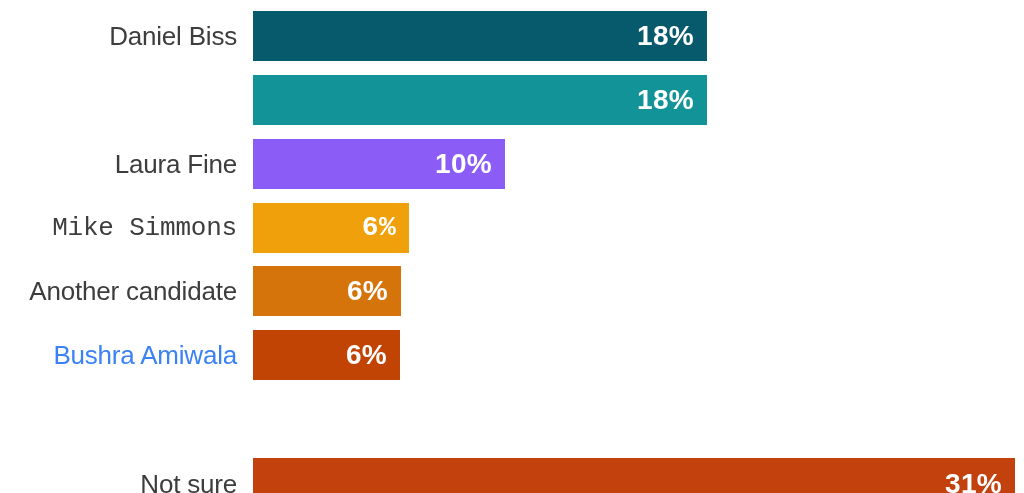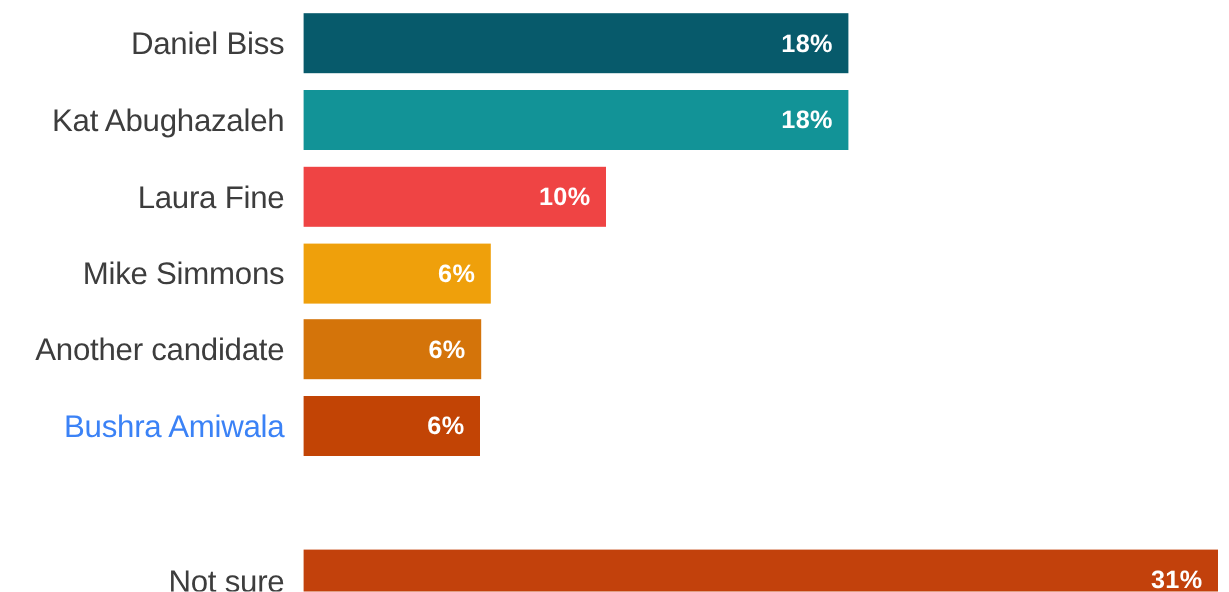--- a/index.html
+++ b/index.html
@@ -41,51 +41,50 @@
   .bar {
     position: absolute;
     left: 253px;
     display: flex;
     align-items: center;
     justify-content: flex-end;
     box-sizing: border-box;
     padding-right: 13px;
   }
   .bar-value {
-    font-size: 21px;
+    font-size: 28px;
     font-weight: bold;
     color: #ffffff;
     letter-spacing: 0.3px;
     line-height: 1;
     white-space: nowrap;
   }
 </style>
 </head>
 <body>
 
 <div id="chart-root" style="background: rgb(255, 255, 255); margin-top: 24px;">
     <div class="bar-row" style="top: -13px; height: 50px;">
       <div class="cat-label" style="width: 237px; top: 0px; height: 50px; display: flex; align-items: center; justify-content: flex-end; color: rgb(61, 61, 61);">Daniel Biss</div>
       <div class="bar" style="left: 253px; top: 0px; width: 454px; height: 50px; background: rgb(7, 90, 107);">
         <span class="bar-value" style="color: rgb(255, 255, 255);">18%</span>
       </div>
     </div>
     <div class="bar-row" style="top: 51px; height: 50px;">
-      <div class="cat-label" style="width: 237px; top: 0px; height: 50px; display: flex; align-items: center; justify-content: flex-end; color: rgb(61, 61, 61);">Kat Abughazaleh</div>
       <div class="bar" style="left: 253px; top: 0px; width: 454px; height: 50px; background: rgb(18, 147, 151);">
         <span class="bar-value" style="color: rgb(255, 255, 255);">18%</span>
       </div>
     </div>
     <div class="bar-row" style="top: 115px; height: 50px;">
       <div class="cat-label" style="width: 237px; top: 0px; height: 50px; display: flex; align-items: center; justify-content: flex-end; color: rgb(61, 61, 61);">Laura Fine</div>
-      <div class="bar" style="left: 253px; top: 0px; width: 252px; height: 50px; background: #ef4444;">
+      <div class="bar" style="left: 253px; top: 0px; width: 252px; height: 50px; background: #8b5cf6;">
         <span class="bar-value" style="color: rgb(255, 255, 255);">10%</span>
       </div>
     </div>
-    <div class="bar-row" style="top: 179px; height: 50px;">
+    <div class="bar-row" style="top: 179px; height: 50px; font-family: Liberation Mono, monospace;">
       <div class="cat-label" style="width: 237px; top: 0px; height: 50px; display: flex; align-items: center; justify-content: flex-end; color: rgb(61, 61, 61);">Mike Simmons</div>
       <div class="bar" style="left: 253px; top: 0px; width: 156px; height: 50px; background: rgb(239, 160, 11);">
         <span class="bar-value" style="color: rgb(255, 255, 255);">6%</span>
       </div>
     </div>
     <div class="bar-row" style="top: 242px; height: 50px; padding-left: 46px;">
       <div class="cat-label" style="width: 237px; top: 0px; height: 50px; display: flex; align-items: center; justify-content: flex-end; color: rgb(61, 61, 61);">Another candidate</div>
       <div class="bar" style="left: 253px; top: 0px; width: 148px; height: 50px; background: rgb(212, 116, 10);">
         <span class="bar-value" style="color: rgb(255, 255, 255);">6%</span>
       </div>

